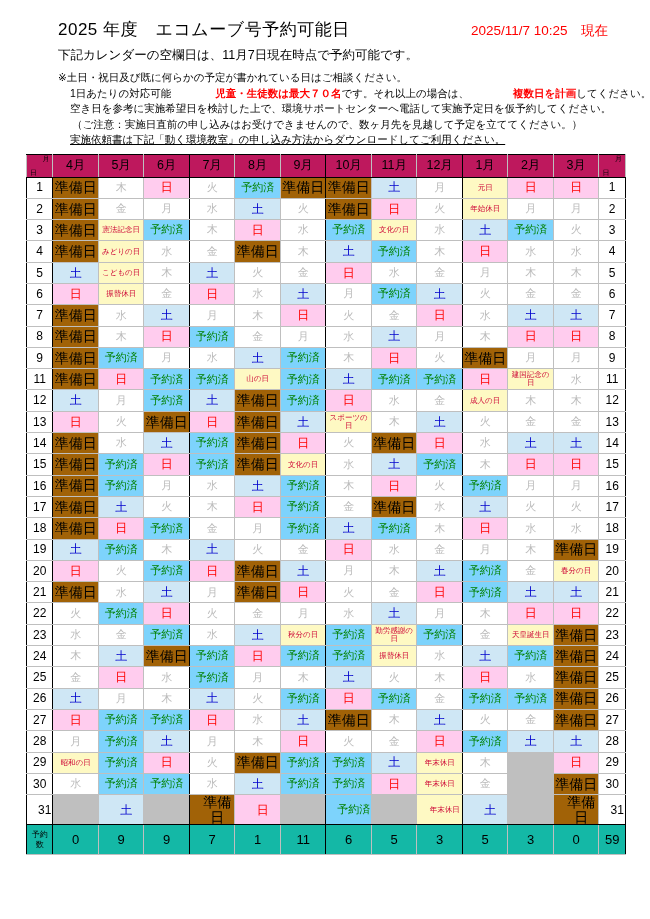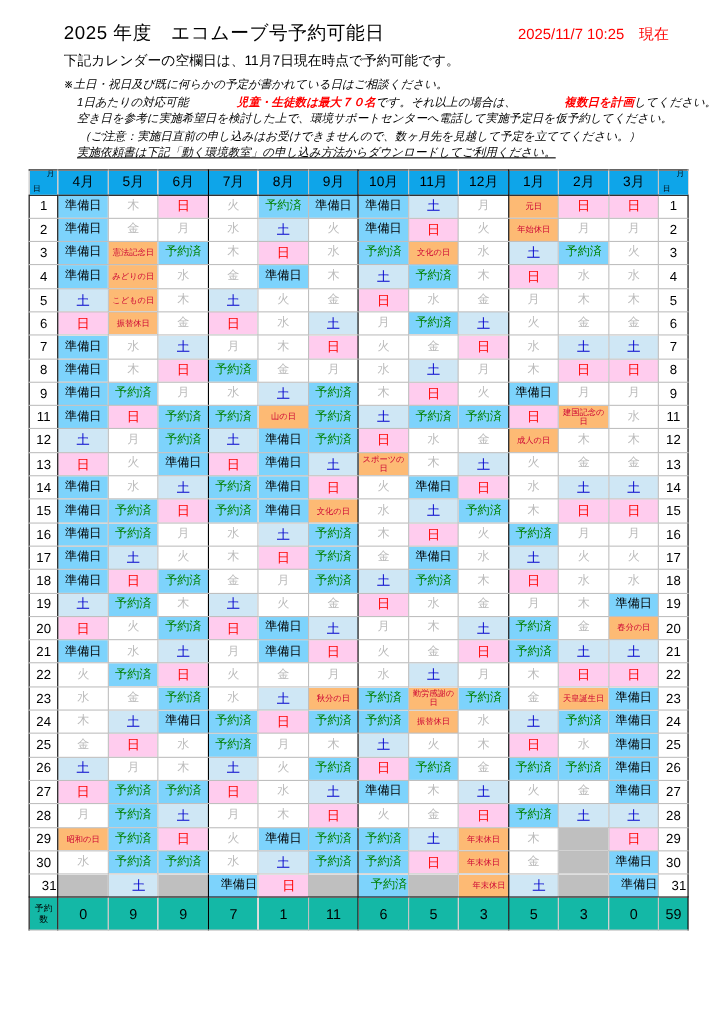--- a/index.html
+++ b/index.html
@@ -36,21 +36,21 @@
     color: #ff0000;
     font-size: 13.5px;
     white-space: pre;
     padding-right: 22px;
   }
   .lead {
     padding: 6px 0 0 58px;
     font-size: 12.5px;
   }
   .note-lines { padding: 6px 0 0 58px; }
-  .nl { font-size: 10.5px; line-height: 15.5px; white-space: nowrap; font-style: italic; }
+  .nl { font-size: 10.5px; line-height: 15.5px; white-space: nowrap; }
   .nl.indent1 { padding-left: 12px; }
   .nl.indent2 { padding-left: 12px; }
   .nl.indent3 { padding-left: 14px; }
   .nl.underline { text-decoration: underline; padding-left: 12px; }
   .em-red { color: #ff0000; font-weight: bold; padding-left: 44px; }
 
   
   .cal-wrap { padding: 6px 0 0 26px; }
   table.cal {
     border-collapse: collapse;
@@ -71,21 +71,21 @@
   
   col.c-idx { width: 26px; }
   col.c-mon { width: 44.8px; }
 
   
   tr.hdr th {
     height: 23px;
     font-size: 12.5px;
     border-top: 1.6px solid #000;
     border-bottom: 1.6px solid #000;
-    background: #0ea5e9;
+    background: #be185d;
     margin-top: 47px;
   }
   th.corner {
     font-size: 7px;
     position: relative;
     background:
       linear-gradient(to bottom right,
         transparent calc(50% - 0.6px), #000 50%,
         transparent calc(50% + 0.6px));
   }
@@ -106,25 +106,25 @@
   
   .qsep { border-right: 1.6px solid #000 !important; }
 
   
   tr.rsep td, tr.rsep th { border-top: 1.2px solid #ff0000; }
 
   
   tr.lastrow td { border-bottom: 1.6px solid #000; padding-left: 10px; }
 
   
-  .t-prep   { background: #7dd3fc; color: #000000; font-size: 11px; }
+  .t-prep   { background: #a16207; color: #000000; font-size: 14px; }
   .t-booked { background: #7dd3fc; color: #008000; font-weight: bold; font-size: 11px; }
   .t-sat    { background: #cfe7f5; color: #0000cc; font-weight: bold; font-size: 12px; }
   .t-sun    { background: #ffccee; color: #ff0000; font-weight: bold; font-size: 12px; }
-  .t-hol    { background: #fdba74; color: #cc0033; font-size: 7.5px; line-height: 9px; }
+  .t-hol    { background: #fef9c3; color: #cc0033; font-size: 7.5px; line-height: 9px; }
   .t-plain  { background: #ffffff; color: #bbbbbb; font-size: 11px; }
   .t-gray   { background: #bfbfbf; color: #bfbfbf; }
 
   
   tr.foot td {
     border: 1px solid #bfbfbf;
     height: 30px;
     font-size: 13px;
     background: #14b8a6;
     color: #000;

